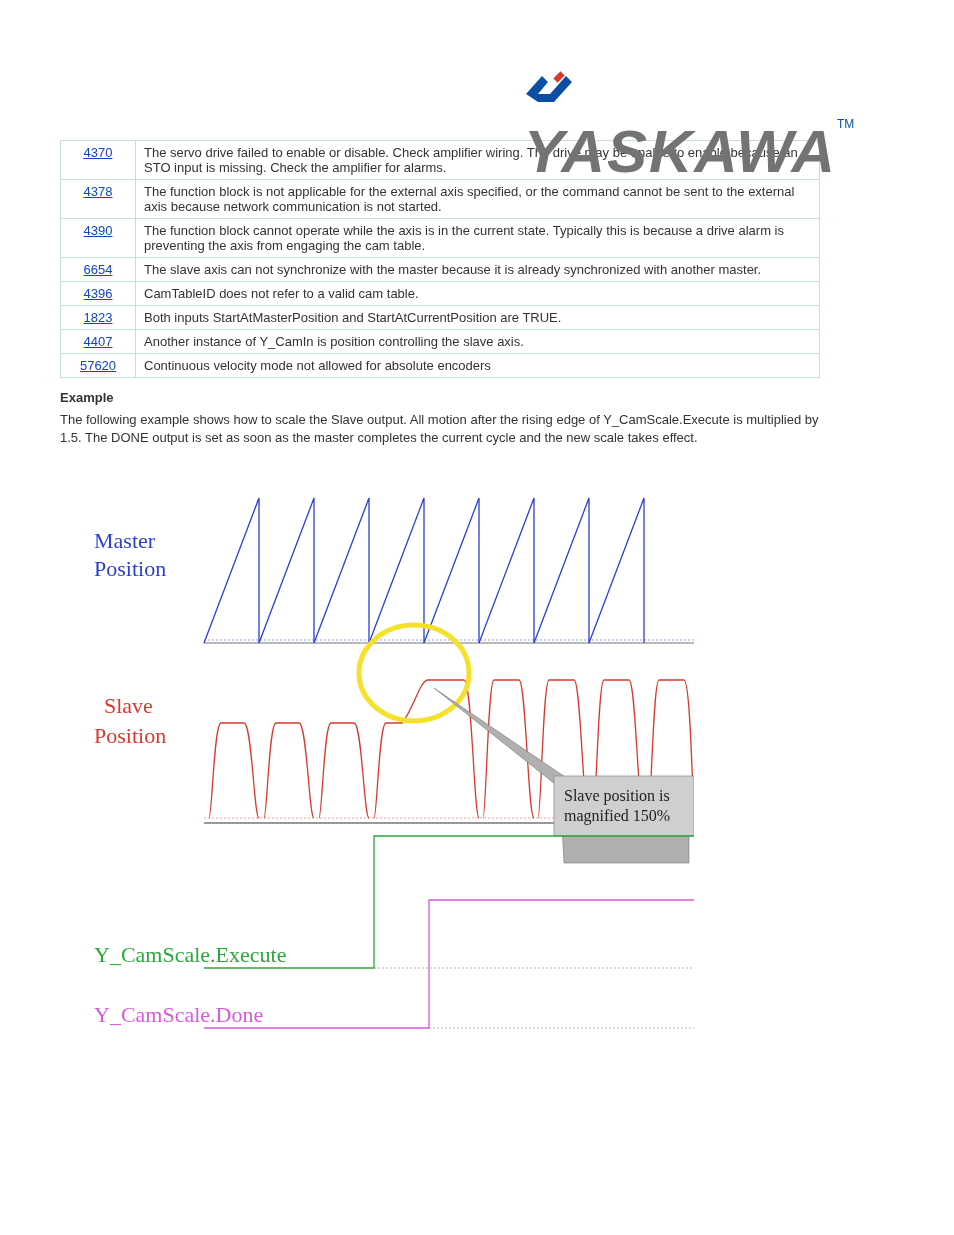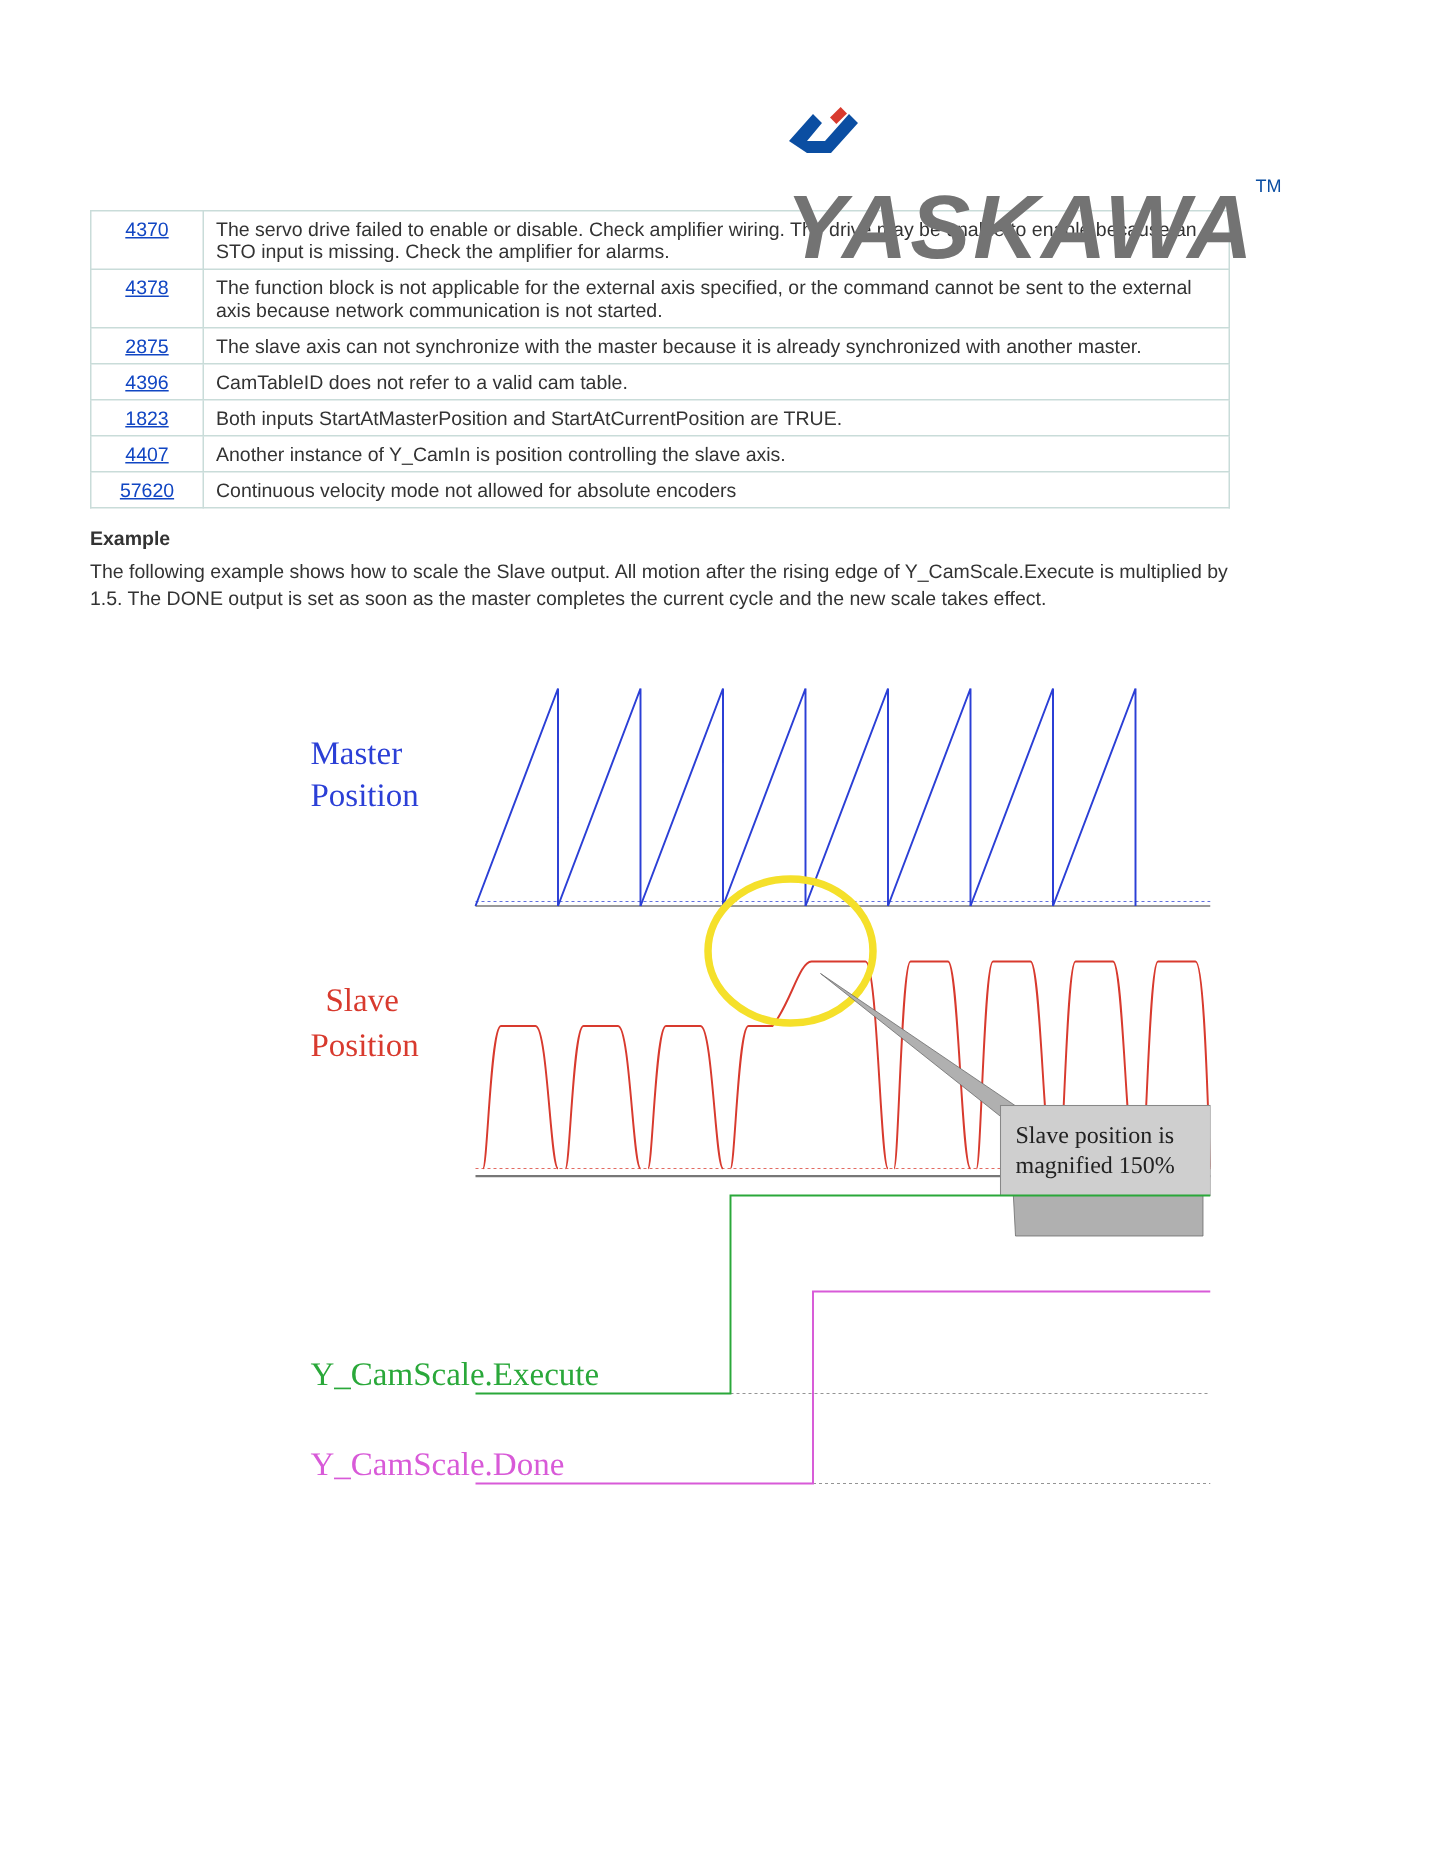--- a/index.html
+++ b/index.html
@@ -70,22 +70,21 @@
     margin-top: 12px;
     margin-bottom: 6px;
   }
   .example-body {
     font-size: 13px;
     line-height: 1.35;
     max-width: 760px;
   }
   .diagram {
     margin-top: 22px;
-    margin-left: 59px;
-    text-align: center;
+    margin-left: 34px;
   }
 </style>
 </head>
 <body>
 
 <div class="page">
 
   <div class="logo-wrap">
     <span class="logo-mark">
       <svg width="50" height="44" viewBox="0 0 50 44">
@@ -100,21 +99,25 @@
     <tbody>
       <tr>
         <td class="code"><a href="#">4370</a></td>
         <td>The servo drive failed to enable or disable. Check amplifier wiring. The drive may be unable to enable because an STO input is missing. Check the amplifier for alarms.</td>
       </tr>
       <tr>
         <td class="code"><a href="#">4378</a></td>
         <td>The function block is not applicable for the external axis specified, or the command cannot be sent to the external axis because network communication is not started.</td>
       </tr>
       <tr>
-        <td class="code"><a href="#">2875</a></td>
+        <td class="code"><a href="#">4390</a></td>
+        <td>The function block cannot operate while the axis is in the current state. Typically this is because a drive alarm is preventing the axis from engaging the cam table.</td>
+      </tr>
+      <tr>
+        <td class="code"><a href="#">6654</a></td>
         <td>The slave axis can not synchronize with the master because it is already synchronized with another master.</td>
       </tr>
       <tr>
         <td class="code"><a href="#">4396</a></td>
         <td>CamTableID does not refer to a valid cam table.</td>
       </tr>
       <tr>
         <td class="code"><a href="#">1823</a></td>
         <td>Both inputs StartAtMasterPosition and StartAtCurrentPosition are TRUE.</td>
       </tr>

